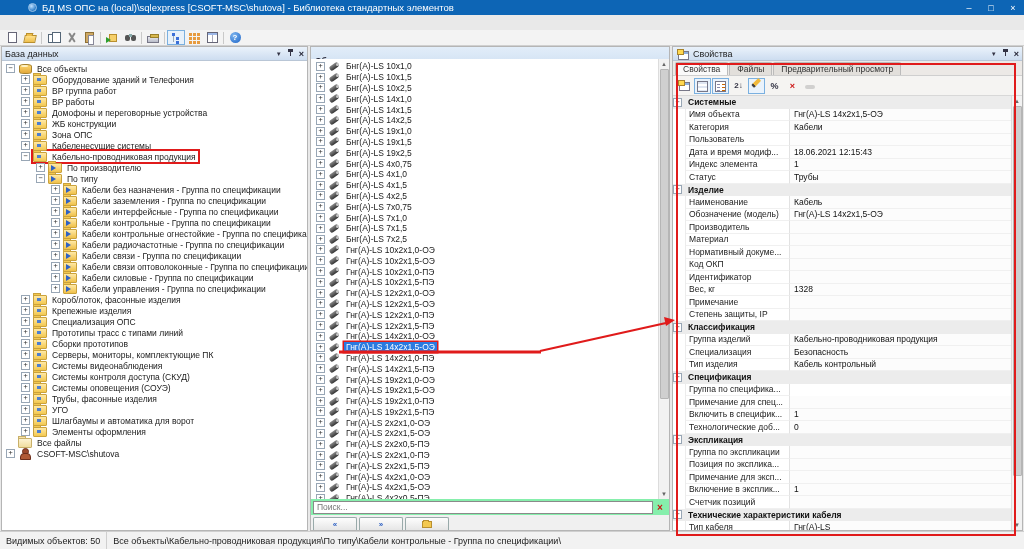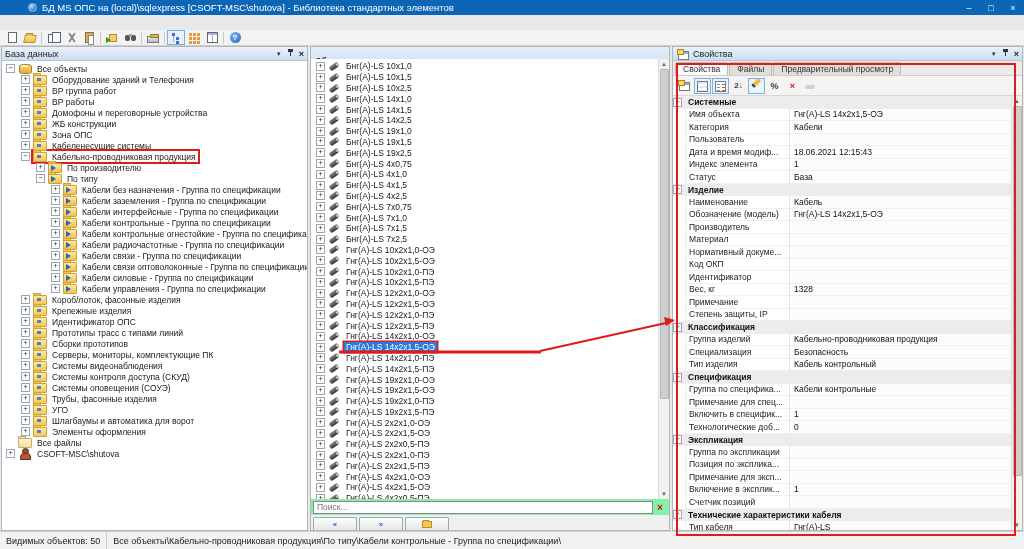--- a/index.html
+++ b/index.html
@@ -483,21 +483,21 @@
               </span>
               <span class="tlabel">Крепежные изделия</span>
             </span>
           </div>
           <div class="trow" style="padding-left: 19px;">
             <span class="expand">+</span>
             <span class="titem-content">
               <span class="nicon folder-icon">
                 <i></i>
               </span>
-              <span class="tlabel">Идентификатор ОПС</span>
+              <span class="tlabel">Специализация ОПС</span>
             </span>
           </div>
           <div class="trow" style="padding-left: 19px;">
             <span class="expand">+</span>
             <span class="titem-content">
               <span class="nicon folder-icon">
                 <i></i>
               </span>
               <span class="tlabel">Прототипы трасс с типами линий</span>
             </span>
@@ -898,21 +898,21 @@
             <span class="pvalue">18.06.2021 12:15:43</span>
           </div>
           <div class="prow">
             <span class="pstrip"></span>
             <span class="plabel">Индекс элемента</span>
             <span class="pvalue">1</span>
           </div>
           <div class="prow">
             <span class="pstrip"></span>
             <span class="plabel">Статус</span>
-            <span class="pvalue">База</span>
+            <span class="pvalue">Трубы</span>
           </div>
           <div class="prow section">
             <span class="pstrip">
               <span class="expand">−</span>
             </span>
             <span class="ptitle">Изделие</span>
           </div>
           <div class="prow">
             <span class="pstrip"></span>
             <span class="plabel">Наименование</span>
@@ -986,21 +986,20 @@
           </div>
           <div class="prow section">
             <span class="pstrip">
               <span class="expand">−</span>
             </span>
             <span class="ptitle">Спецификация</span>
           </div>
           <div class="prow">
             <span class="pstrip"></span>
             <span class="plabel">Группа по специфика...</span>
-            <span class="pvalue">Кабели контрольные</span>
           </div>
           <div class="prow">
             <span class="pstrip"></span>
             <span class="plabel">Примечание для спец...</span>
             <span class="pvalue"></span>
           </div>
           <div class="prow">
             <span class="pstrip"></span>
             <span class="plabel">Включить в специфик...</span>
             <span class="pvalue">1</span>

